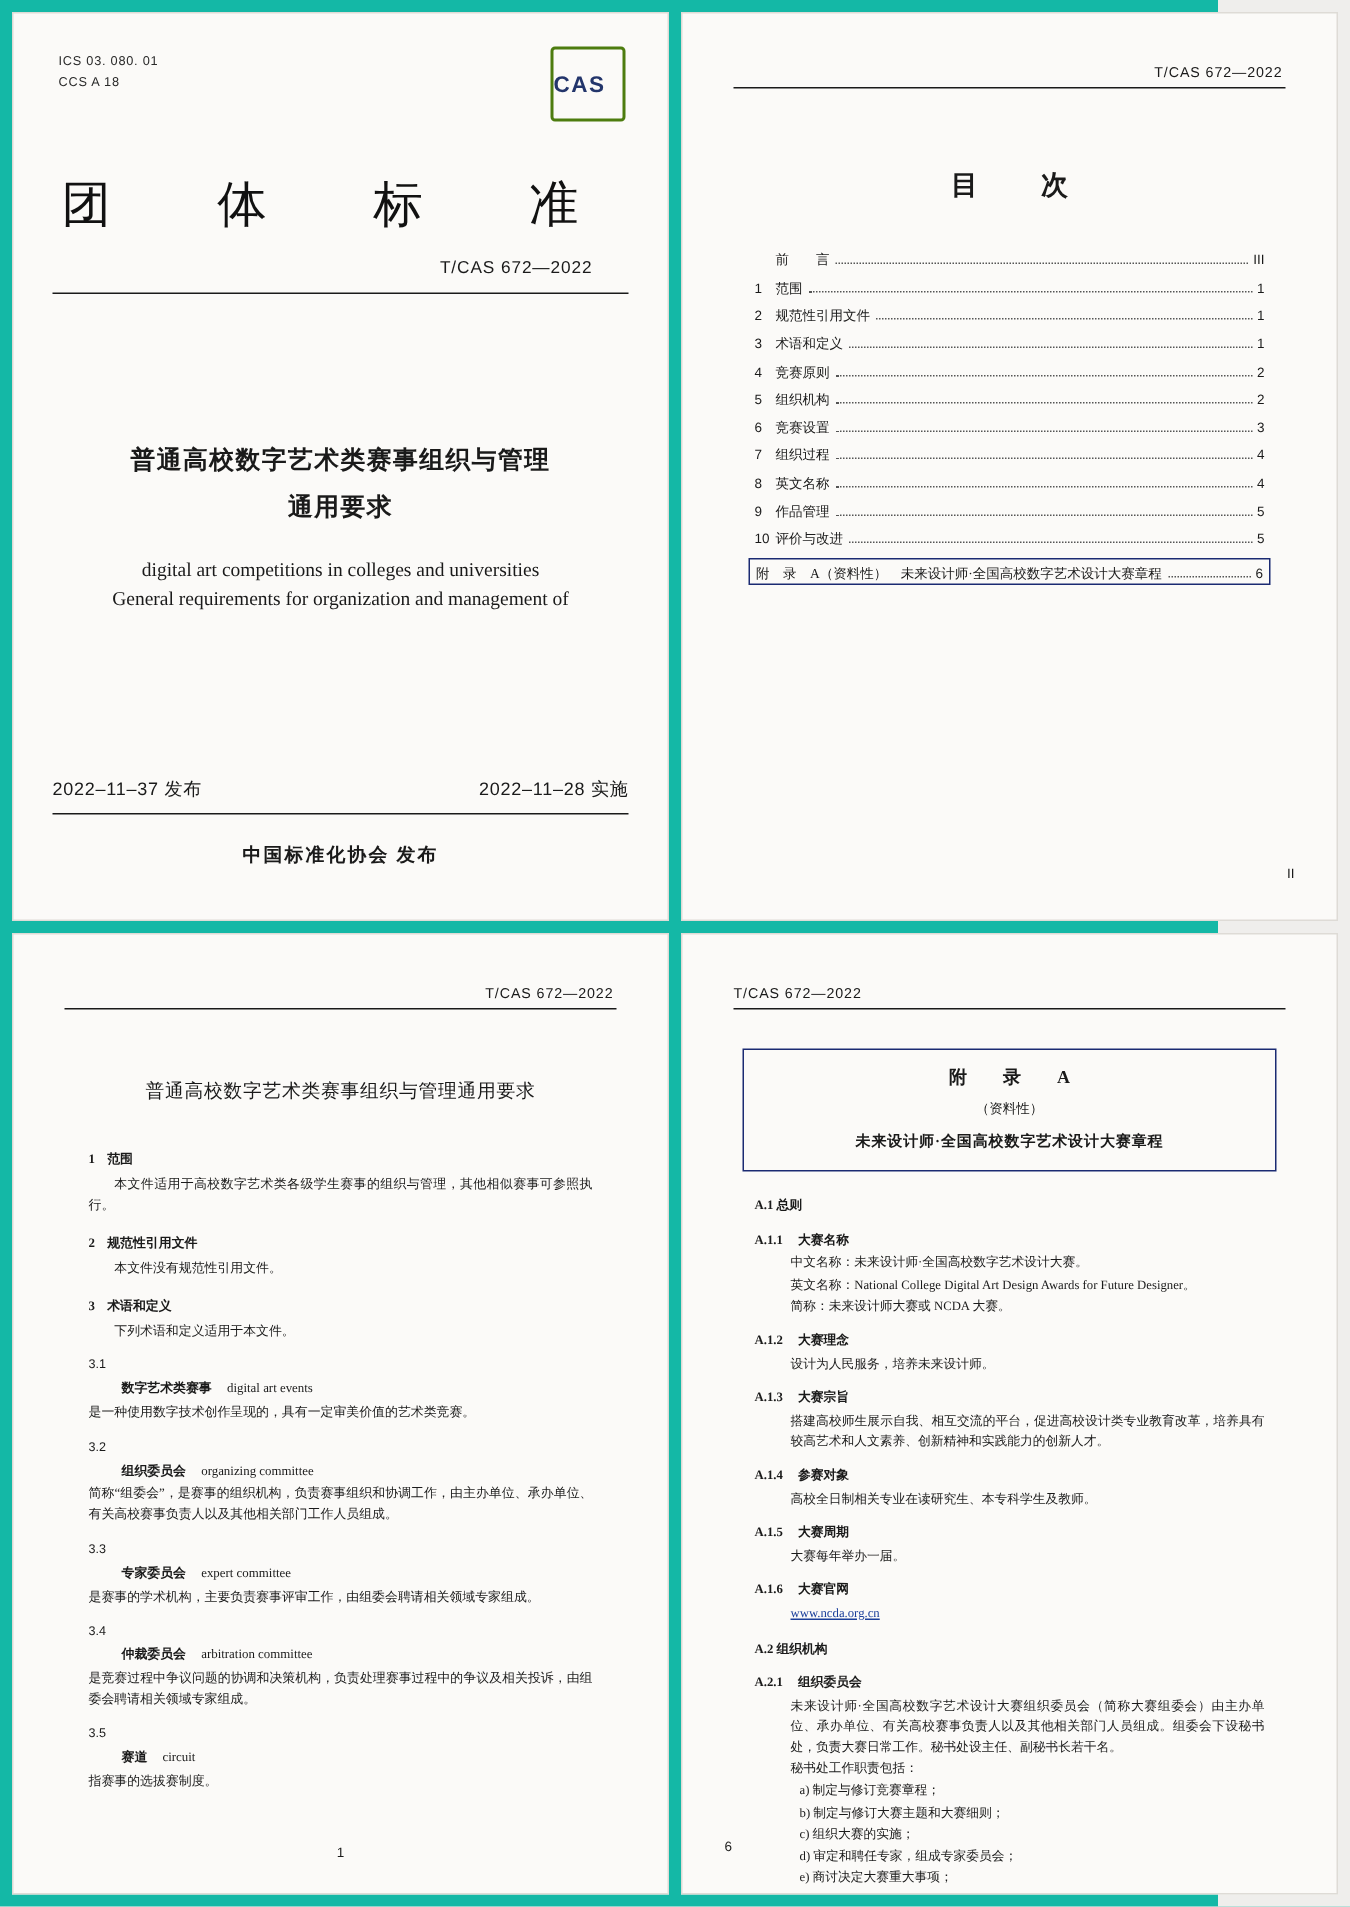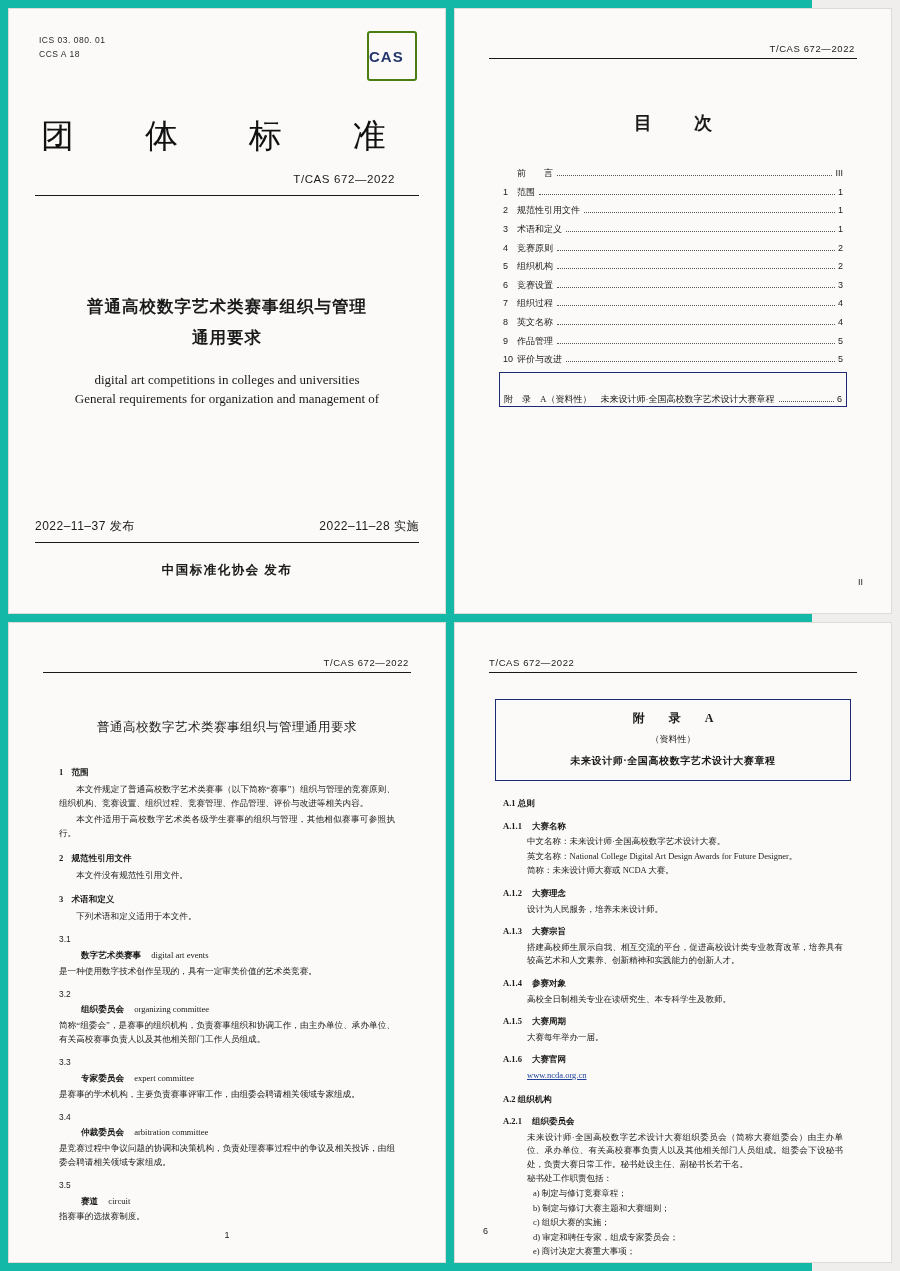--- a/index.html
+++ b/index.html
@@ -192,21 +192,21 @@
     border-bottom: 1px dotted #555;
     margin: 0 3px 3px 4px;
     height: 6px;
   }
   .toc-page {
     flex: 0 0 auto;
     font-family: "Liberation Sans", sans-serif;
   }
   .toc-highlight {
     border: 1.6px solid #1b2a72;
-    padding: 20px 4px 1px 4px;
+    padding: 3px 4px 1px 4px;
     margin: 6px -4px 0 -4px;
   }
   .toc-highlight .toc-row { margin-bottom: 0; }
   .pg-num-right {
     position: absolute;
     right: 28px;
     bottom: 26px;
     font-family: "Liberation Sans", sans-serif;
     font-size: 9px;
   }
@@ -460,21 +460,20 @@
       <div class="hdr-rule"></div>
 
       <div class="body-title">普通高校数字艺术类赛事组织与管理通用要求</div>
 
       <div class="body-wrap">
 
         <div class="clause-h">
           <span>1</span>
           <span class="cn">范围</span>
         </div>
-        <p class="para">本文件规定了普通高校数字艺术类赛事（以下简称“赛事”）组织与管理的竞赛原则、组织机构、竞赛设置、组织过程、竞赛管理、作品管理、评价与改进等相关内容。</p>
         <p class="para">本文件适用于高校数字艺术类各级学生赛事的组织与管理，其他相似赛事可参照执行。</p>
 
         <div class="clause-h">
           <span>2</span>
           <span class="cn">规范性引用文件</span>
         </div>
         <p class="para">本文件没有规范性引用文件。</p>
 
         <div class="clause-h">
           <span>3</span>

